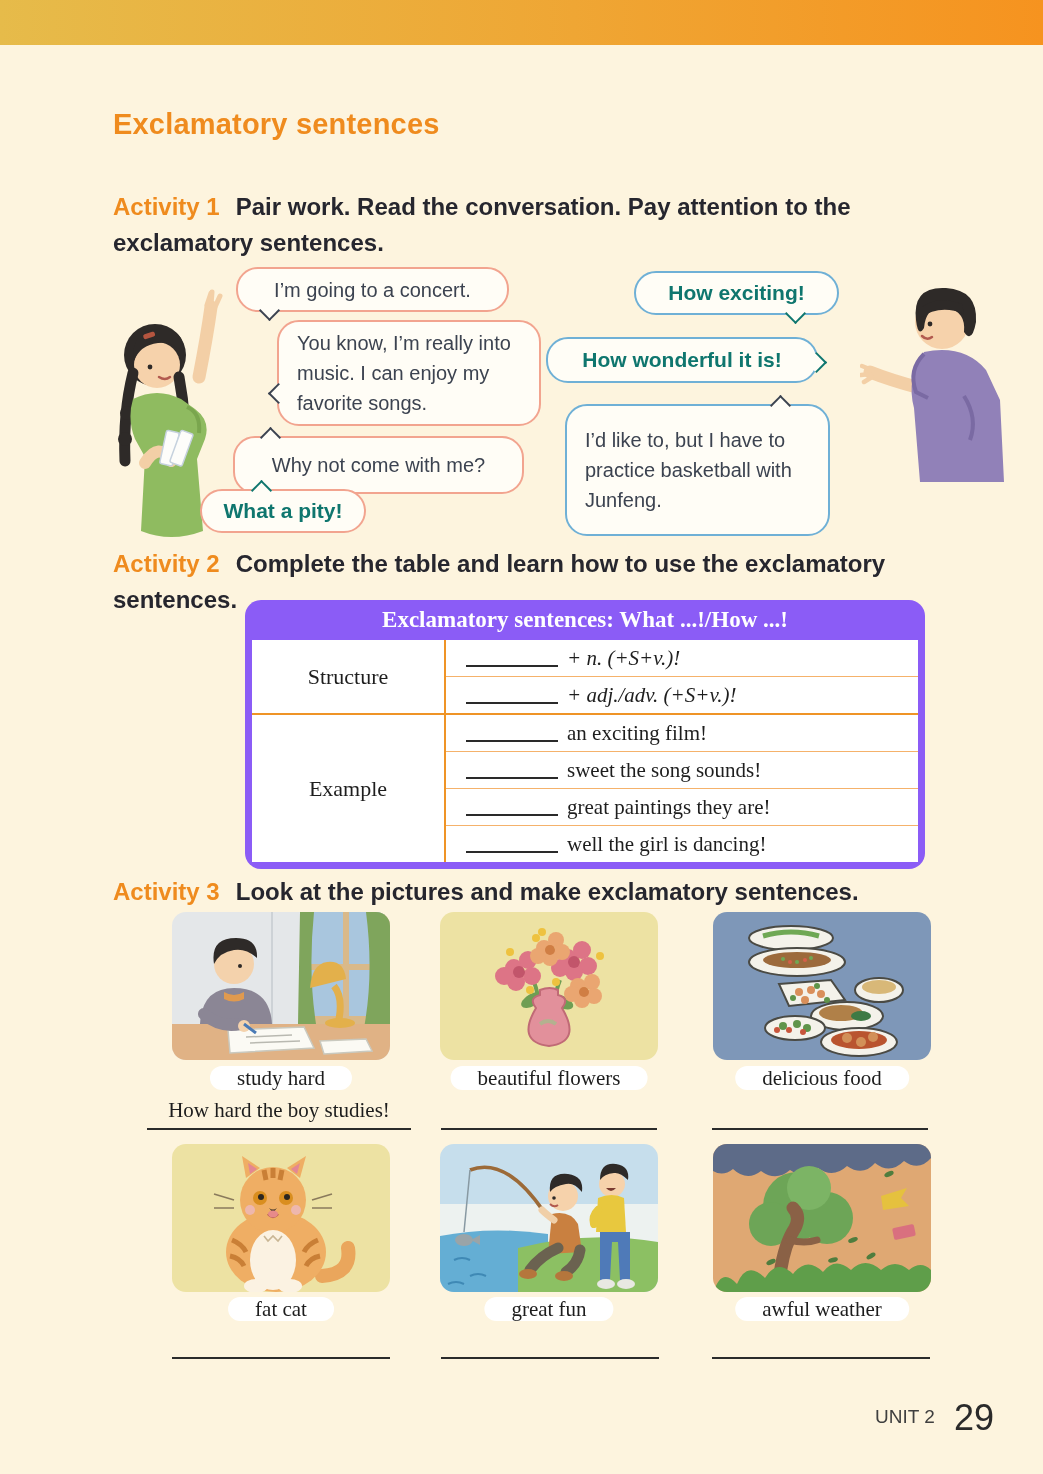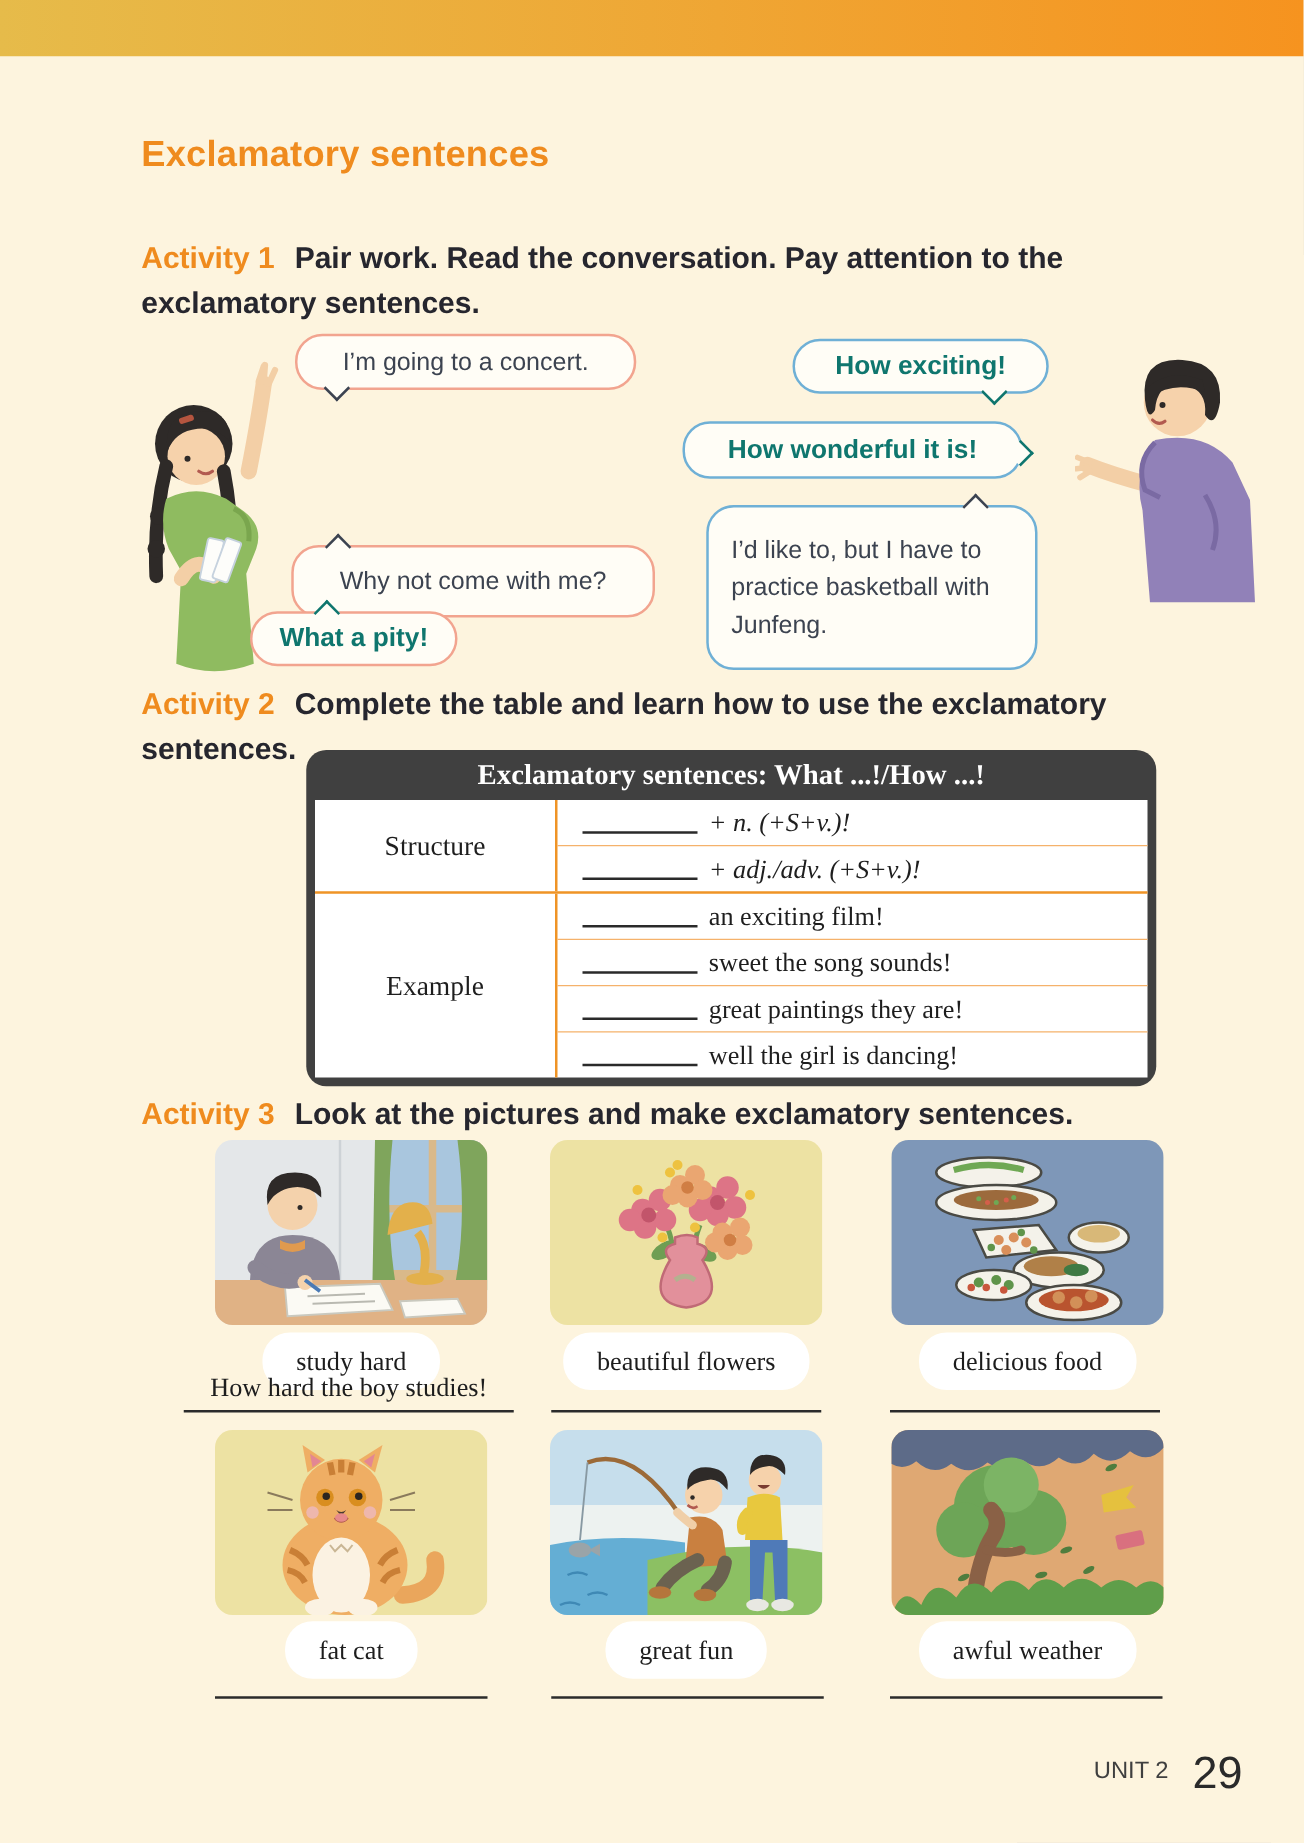--- a/index.html
+++ b/index.html
@@ -28,39 +28,39 @@
   .bubble.multiline{justify-content:flex-start;text-align:left;padding:8px 18px;}
   .tail{position:absolute;width:13px;height:13px;background:#fffdf6;transform:rotate(45deg);}
   .pink .tail{border-color:#f2a48f;}
   .blue .tail{border-color:#6fb0d6;}
   .tail.down{border-right:2.5px solid;border-bottom:2.5px solid;bottom:-8px;}
   .tail.up{border-left:2.5px solid;border-top:2.5px solid;top:-8px;}
   .tail.left{border-left:2.5px solid;border-bottom:2.5px solid;left:-8px;}
   .tail.right{border-top:2.5px solid;border-right:2.5px solid;right:-8px;}
 
   
-  #a2-table{left:245px;top:600px;width:680px;background:#404040;border-radius:16px;padding:0 7px 7px 7px;box-sizing:border-box;}
+  #a2-table{left:245px;top:600px;width:680px;background:#8b5cf6;border-radius:16px;padding:0 7px 7px 7px;box-sizing:border-box;}
   #a2-table .thead{height:40px;line-height:40px;text-align:center;color:#ffffff;
        font-family:"Liberation Serif",serif;font-weight:bold;font-size:23px;}
   #a2-table .tbody{background:#ffffff;}
   .tgroup{display:flex;border-bottom:2.5px solid #ef9426;}
   .tgroup:last-child{border-bottom:none;}
   .tlabel{width:192px;display:flex;align-items:center;justify-content:center;
        font-family:"Liberation Serif",serif;font-size:22px;color:#1e1e1e;border-right:2px solid #ef9426;}
   .trows{flex:1;}
   .trow{height:36px;display:flex;align-items:center;padding-left:20px;
        font-family:"Liberation Serif",serif;font-size:21px;color:#1e1e1e;border-bottom:1.5px solid #f5b26b;}
   .trow:last-child{border-bottom:none;}
   .trow.formula .rowtext{font-style:italic;}
   .blankline{display:inline-block;width:92px;height:15px;border-bottom:2px solid #2a2a2a;margin-right:9px;flex:none;}
 
   
   .card{position:absolute;width:218px;height:148px;border-radius:14px;overflow:hidden;}
   .card svg{display:block;}
-  .pill{position:absolute;height:46px;background:#ffffff;border-radius:22px;display:flex;align-items:center;
+  .pill{position:absolute;height:24px;background:#ffffff;border-radius:22px;display:flex;align-items:center;
        justify-content:center;padding:0 27px;font-family:"Liberation Serif",serif;font-size:21px;color:#1d1d1d;
        transform:translateX(-50%);white-space:nowrap;}
   .answer{position:absolute;border-bottom:2px solid #2b2b2b;text-align:center;
        font-family:"Liberation Serif",serif;font-size:21px;color:#1d1d1d;box-sizing:border-box;}
 
   
   #footer-unit{left:875px;top:1406px;font-size:19px;color:#3f3f3f;}
   #footer-page{left:954px;top:1397px;font-size:36px;color:#2a2a2a;}
 </style>
 </head>
@@ -107,20 +107,24 @@
     <circle cx="70" cy="48" r="2.4" fill="#2e2a28"></circle>
     <path d="M62 60 q5 5 10 1" stroke="#b25a4f" stroke-width="2.5" fill="none" stroke-linecap="round"></path>
     <path d="M64 76 q40 -8 62 18 l14 30 l4 82 l-84 0 l-6 -74 q-8 -30 10 -56 z" fill="#9181b8"></path>
     <path d="M64 78 q-16 16 -8 38 l12 6" stroke="#7a6aa3" stroke-width="4" fill="none"></path>
     <path d="M104 120 q14 22 6 44" stroke="#7a6aa3" stroke-width="4" fill="none"></path>
   </svg>
 
   <div class="bubble pink" style="left:236px;top:267px;width:273px;height:45px;">
     <span>I’m going to a concert.</span>
     <span class="tail down" style="left:24px;"></span>
+  </div>
+  <div class="bubble pink multiline" style="left:277px;top:320px;width:264px;height:106px;">
+    <span>You know, I’m really into music. I can enjoy my favorite songs.</span>
+    <span class="tail left" style="top:64px;"></span>
   </div>
   <div class="bubble pink" style="left:233px;top:436px;width:291px;height:58px;">
     <span>Why not come with me?</span>
     <span class="tail up" style="left:28px;"></span>
   </div>
   <div class="bubble pink bold" style="left:200px;top:489px;width:166px;height:44px;">
     <span>What a pity!</span>
     <span class="tail up" style="left:52px;"></span>
   </div>
 

